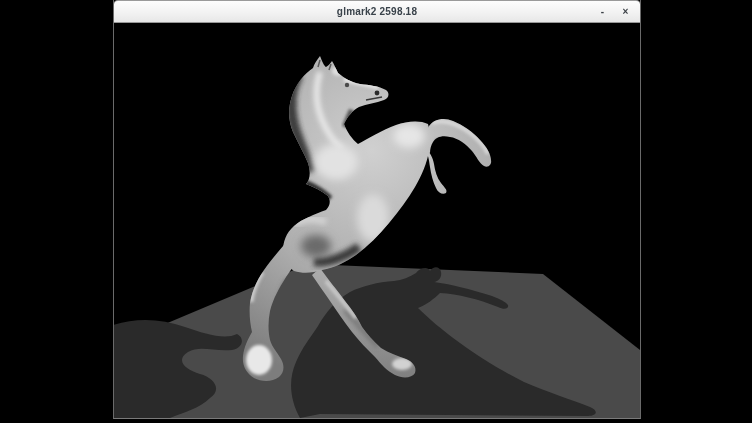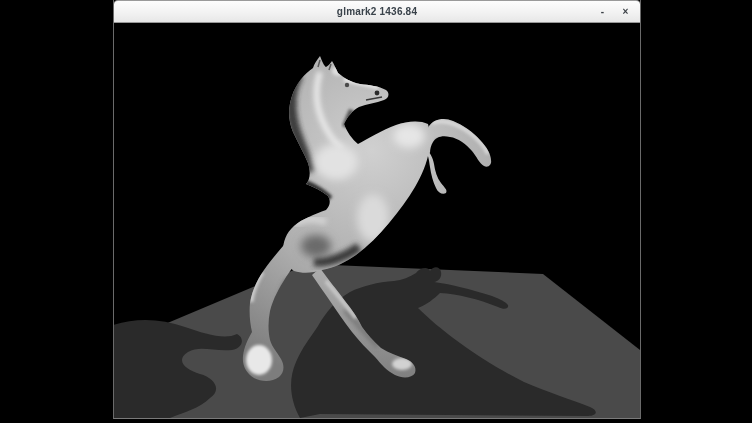--- a/index.html
+++ b/index.html
@@ -50,21 +50,21 @@
     position:absolute;left:0;top:24px;width:526px;height:394px;
     background:var(--scene-background);overflow:hidden;
   }
   svg{display:block;}
 </style>
 </head>
 <body>
 
 <div class="window">
   <div class="titlebar">
-    <div class="title">glmark2 1436.84</div>
+    <div class="title">glmark2 2598.18</div>
     <div class="win-buttons">
       <div class="win-btn">-</div>
       <div class="win-btn">×</div>
     </div>
   </div>
 
   <div class="scene">
     <svg width="752" height="423" viewBox="0 0 752 423" style="position:absolute;left:-114px;top:-24px;">
       <defs>
         <radialGradient id="gBody" gradientUnits="userSpaceOnUse" cx="372" cy="150" r="235">

